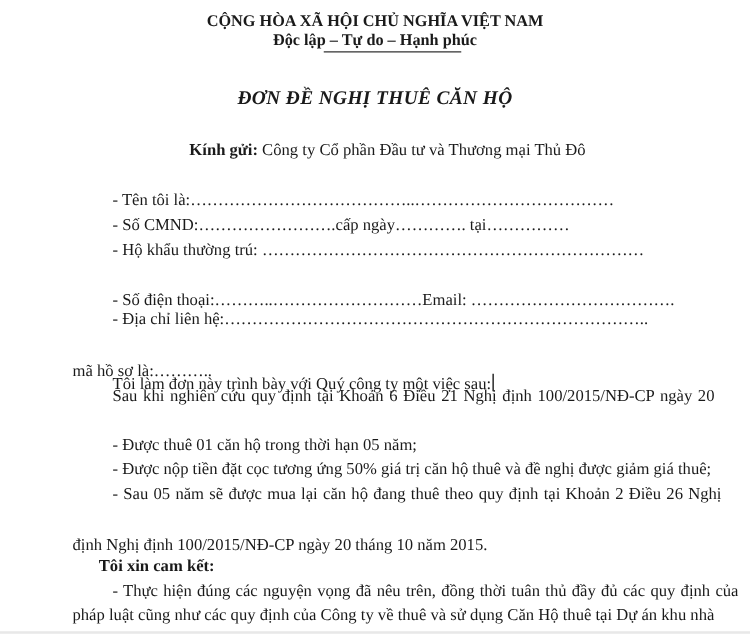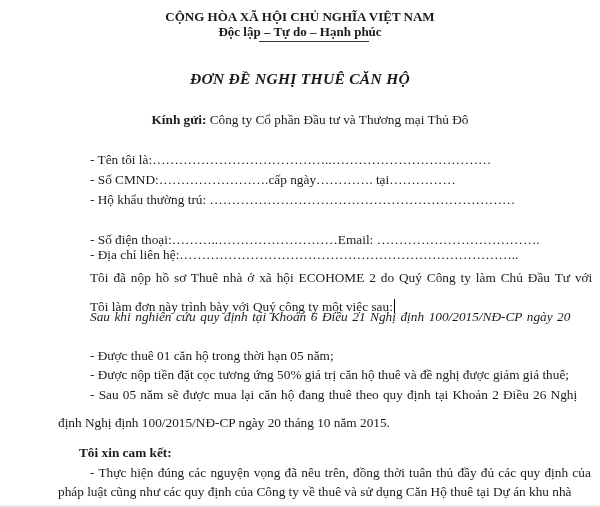--- a/index.html
+++ b/index.html
@@ -129,35 +129,33 @@
   </div>
 
   <div class="line field" style="top:232px;">
     <span>- Số điện thoại:</span><span>………..………………………</span><span>Email: </span><span>……………………………….</span>
   </div>
 
   <div class="line para-indent" style="top:251px;margin-top:48px;">
     <span>Tôi làm đơn này trình bày với Quý công ty một việc sau:</span><span class="cursor"></span>
   </div>
 
-  <div class="justify-indent" style="top:270px;">
-    <span style="white-space:nowrap; word-spacing:1.6px;">Tôi đã nộp hồ sơ Thuê nhà ở xã hội ECOHOME 2 do Quý Công ty làm Chủ Đầu Tư với</span>
-  </div>
+  <div class="line para-cont" style="top:289px;">mã hồ sơ là:………..</div>
 
   <div class="justify-indent" style="top:309px;">
-    <span style="white-space:nowrap; word-spacing:1.2px;font-style:italic;">Sau khi nghiên cứu quy định tại Khoản 6 Điều 21 Nghị định 100/2015/NĐ-CP ngày 20</span>
+    <span style="white-space:nowrap; word-spacing:1.2px;">Sau khi nghiên cứu quy định tại Khoản 6 Điều 21 Nghị định 100/2015/NĐ-CP ngày 20</span>
   </div>
 
   <div class="line para-indent" style="top:348px;">- Được thuê 01 căn hộ trong thời hạn 05 năm;</div>
   <div class="line para-indent" style="top:367px;">- Được nộp tiền đặt cọc tương ứng 50% giá trị căn hộ thuê và đề nghị được giảm giá thuê;</div>
 
   <div class="justify-indent" style="top:387px;">
     <span style="white-space:nowrap; word-spacing:0.9px;">- Sau 05 năm sẽ được mua lại căn hộ đang thuê theo quy định tại Khoản 2 Điều 26 Nghị</span>
   </div>
-  <div class="line para-cont" style="top:415px;">định Nghị định 100/2015/NĐ-CP ngày 20 tháng 10 năm 2015.</div>
+  <div class="line para-cont" style="top:428px;">định Nghị định 100/2015/NĐ-CP ngày 20 tháng 10 năm 2015.</div>
 
   <div class="line bold" style="top:445px; left:79px;">Tôi xin cam kết:</div>
 
   <div class="justify-indent" style="top:465px;">
     <span style="white-space:nowrap; word-spacing:0.9px;">- Thực hiện đúng các nguyện vọng đã nêu trên, đồng thời tuân thủ đầy đủ các quy định của</span>
   </div>
   <div class="line para-cont" style="top:484px;">pháp luật cũng như các quy định của Công ty về thuê và sử dụng Căn Hộ thuê tại Dự án khu nhà</div>
 
 </div>
 

